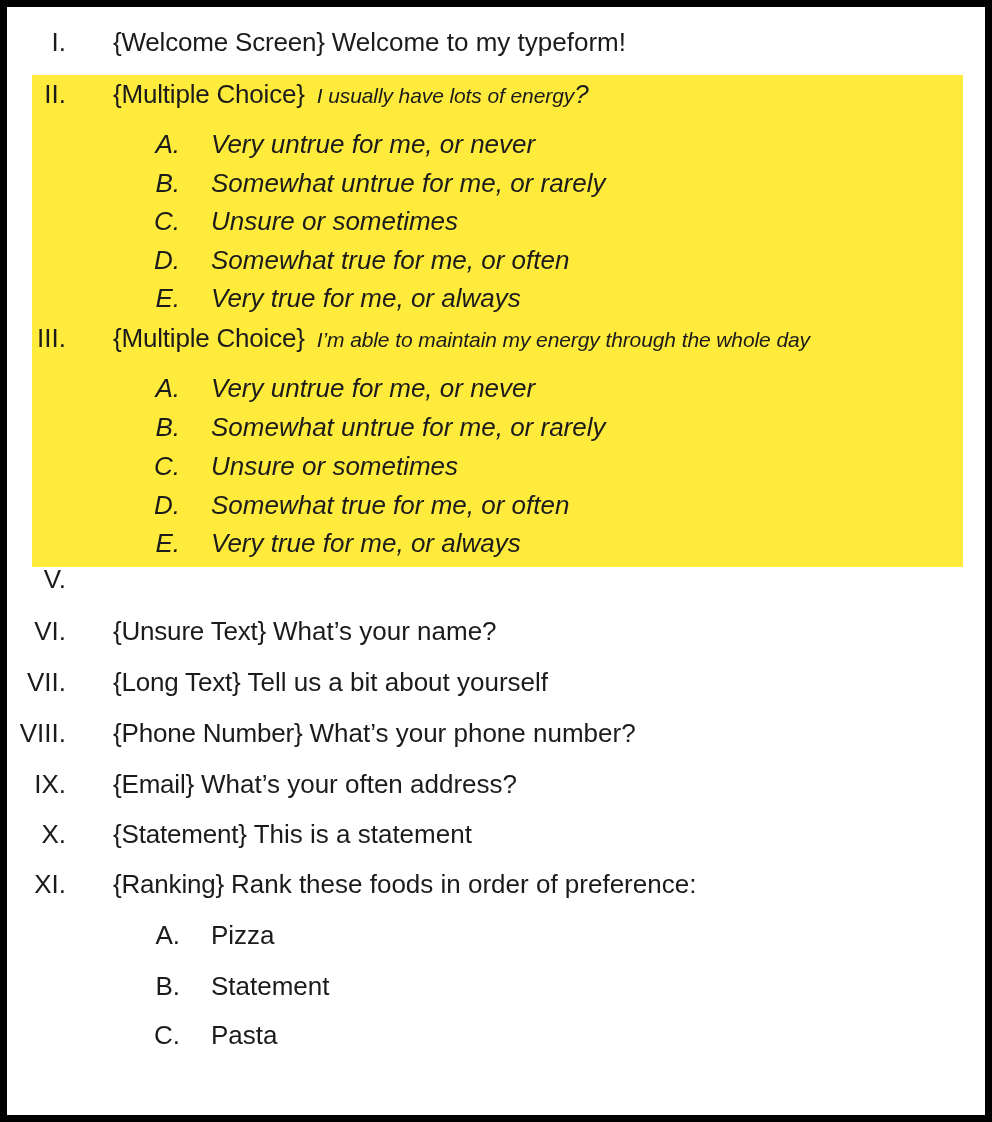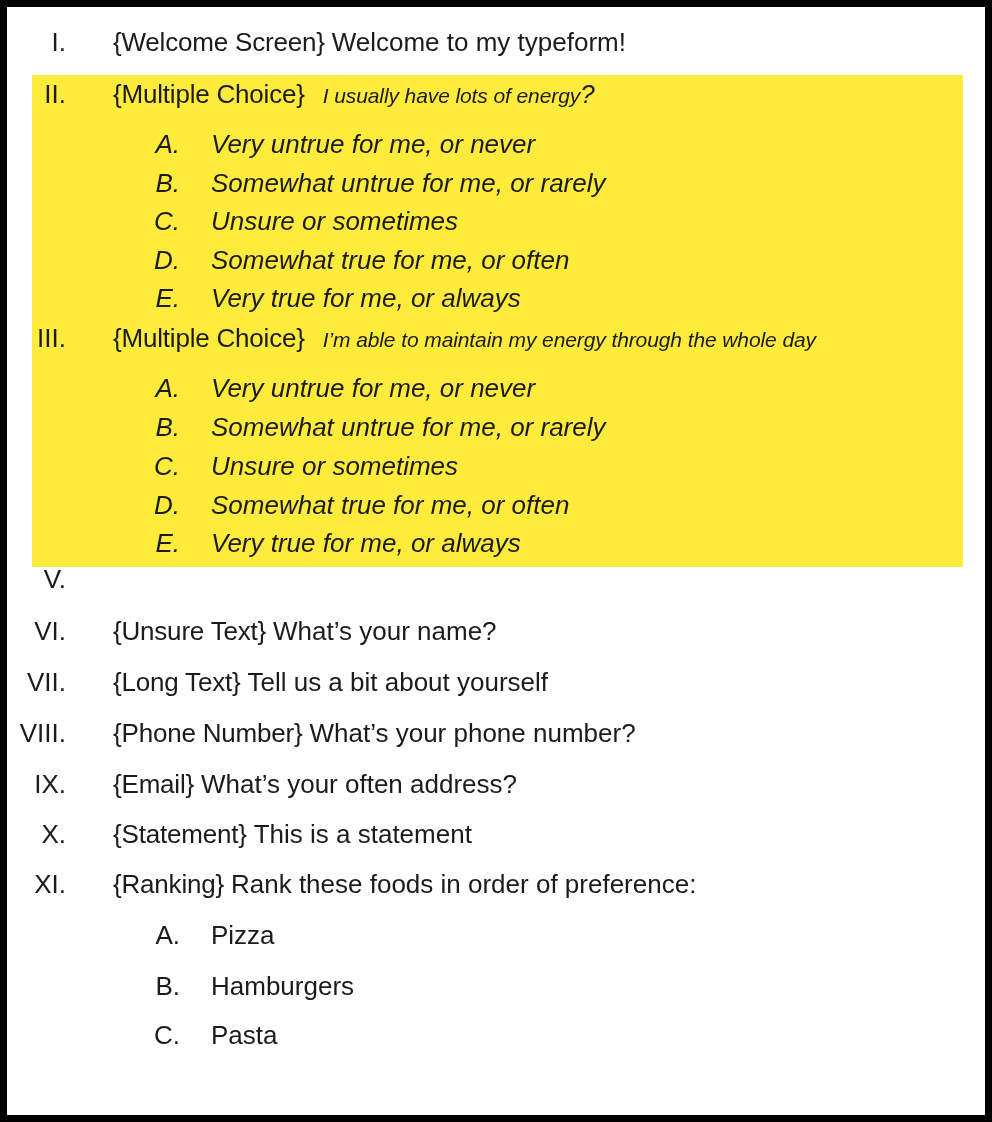--- a/index.html
+++ b/index.html
@@ -35,21 +35,21 @@
   }
   .num {
     flex: 0 0 59px;
     text-align: right;
   }
   .row.top .content { margin-left: 47px; }
   .tag { letter-spacing: -0.2px; }
   .tag + .text::before, .tag + .q::before { content: ""; }
   .text { margin-left: 7px; text-align: right; }
   .q {
-    margin-left: 18px;
+    margin-left: 12px;
     font-style: italic;
     font-size: 21px;
     letter-spacing: -0.1px;
   }
   .qmark { font-style: italic; font-size: 26px; }
   .row.opt { font-style: italic; }
   .row.opt .letter {
     flex: 0 0 173px;
     text-align: right;
   }
@@ -158,21 +158,21 @@
       <div class="row top h51">
         <span class="num">XI.</span>
         <span class="content"><span class="tag">{Ranking}</span><span class="text">Rank these foods in order of preference:</span></span>
       </div>
       <div class="row opt food h51">
         <span class="letter">A.</span>
         <span class="otext">Pizza</span>
       </div>
       <div class="row opt food h49">
         <span class="letter">B.</span>
-        <span class="otext">Hamburgers</span>
+        <span class="otext">Statement</span>
       </div>
       <div class="row opt food h49">
         <span class="letter">C.</span>
         <span class="otext">Pasta</span>
       </div>
 
     </div>
   </div>
 </div>
 

